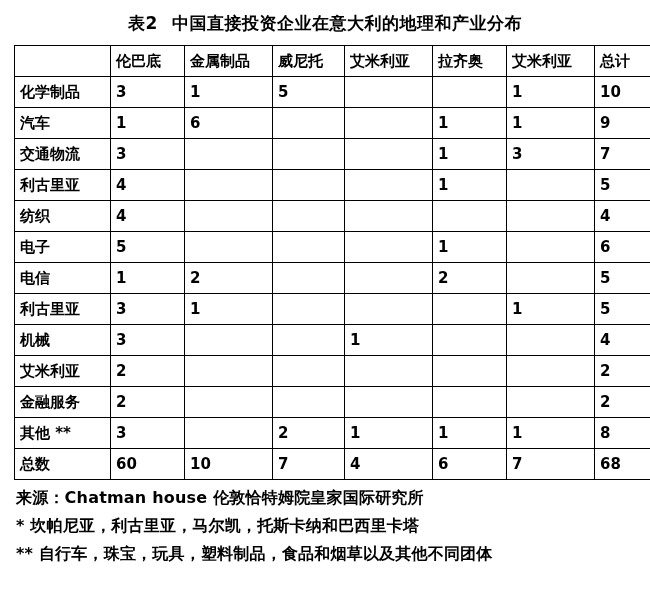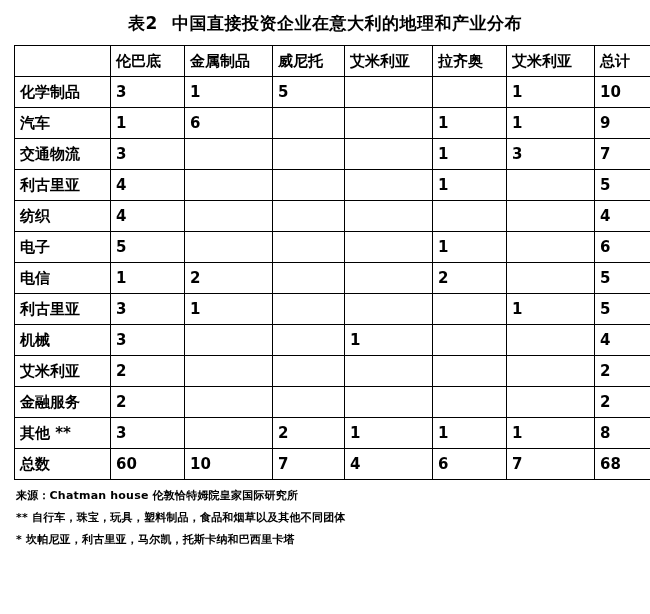--- a/index.html
+++ b/index.html
@@ -59,21 +59,21 @@
   .col-c2 { width: 88px; }
   .col-c3 { width: 72px; }
   .col-c4 { width: 88px; }
   .col-c5 { width: 74px; }
   .col-c6 { width: 88px; }
   .col-total { width: 72px; }
   .notes {
     margin: 8px 0 0 2px;
   }
   .note-line {
-    font-size: 11px;
+    font-size: 16px;
     font-weight: bold;
     margin: 0 0 7px 0;
     white-space: nowrap;
     letter-spacing: 0.2px;
   }
 </style>
 </head>
 <body>
 
 <div class="page">
@@ -234,17 +234,17 @@
         <td>4</td>
         <td>6</td>
         <td>7</td>
         <td>68</td>
       </tr>
     </tbody>
   </table>
 
   <div class="notes">
     <p class="note-line">来源：Chatman house 伦敦恰特姆院皇家国际研究所</p>
+    <p class="note-line">* 坎帕尼亚，利古里亚，马尔凯，托斯卡纳和巴西里卡塔</p>
     <p class="note-line">** 自行车，珠宝，玩具，塑料制品，食品和烟草以及其他不同团体</p>
-    <p class="note-line">* 坎帕尼亚，利古里亚，马尔凯，托斯卡纳和巴西里卡塔</p>
   </div>
 
 </div>
 
 </body></html>

